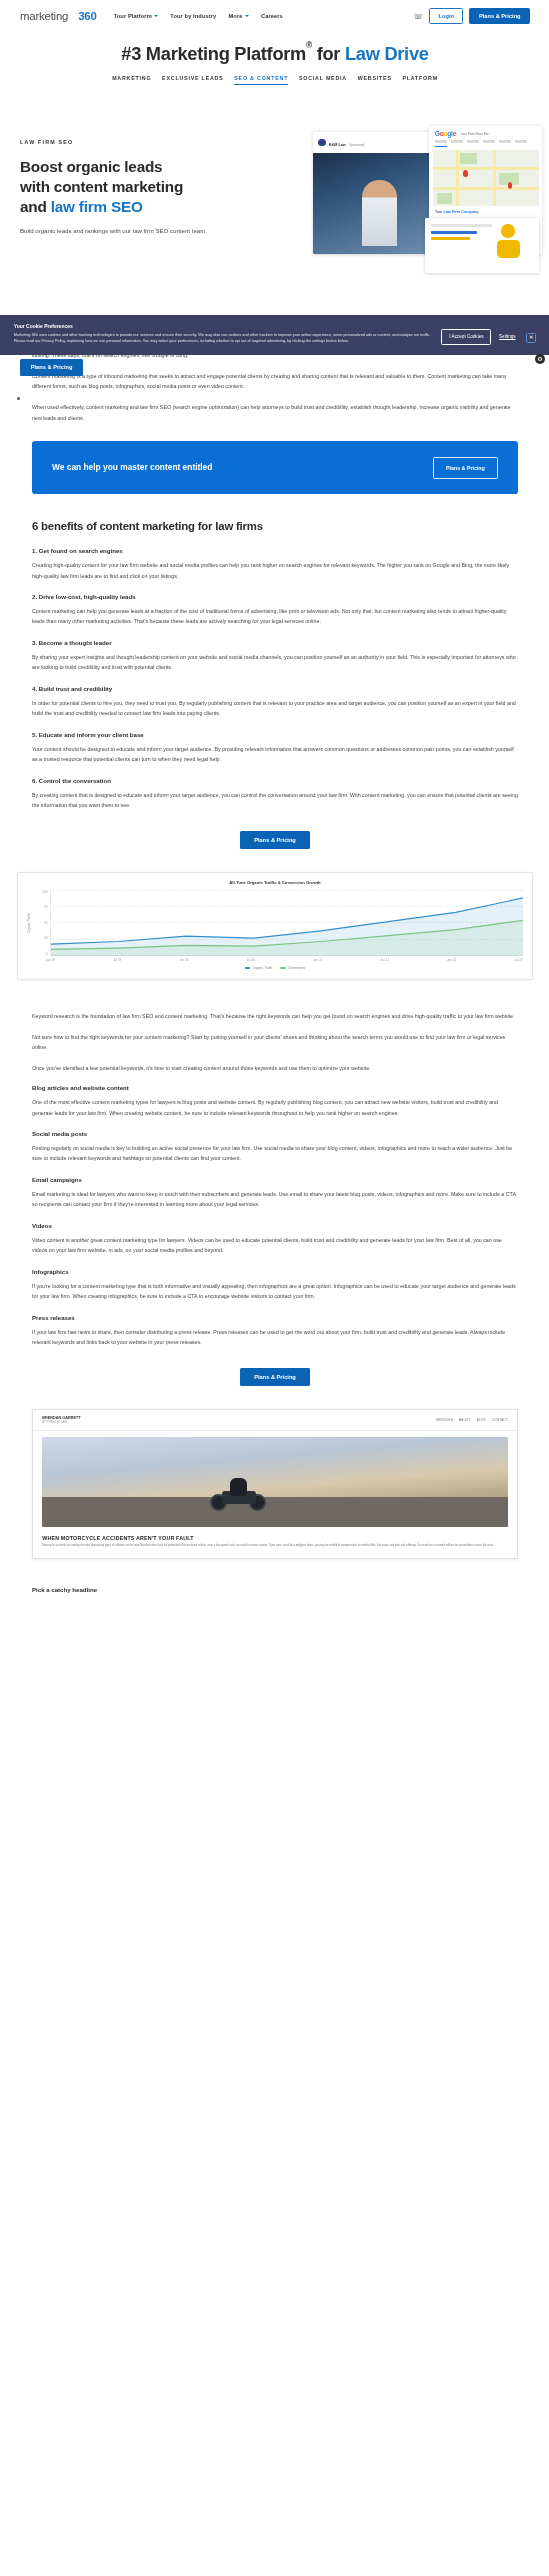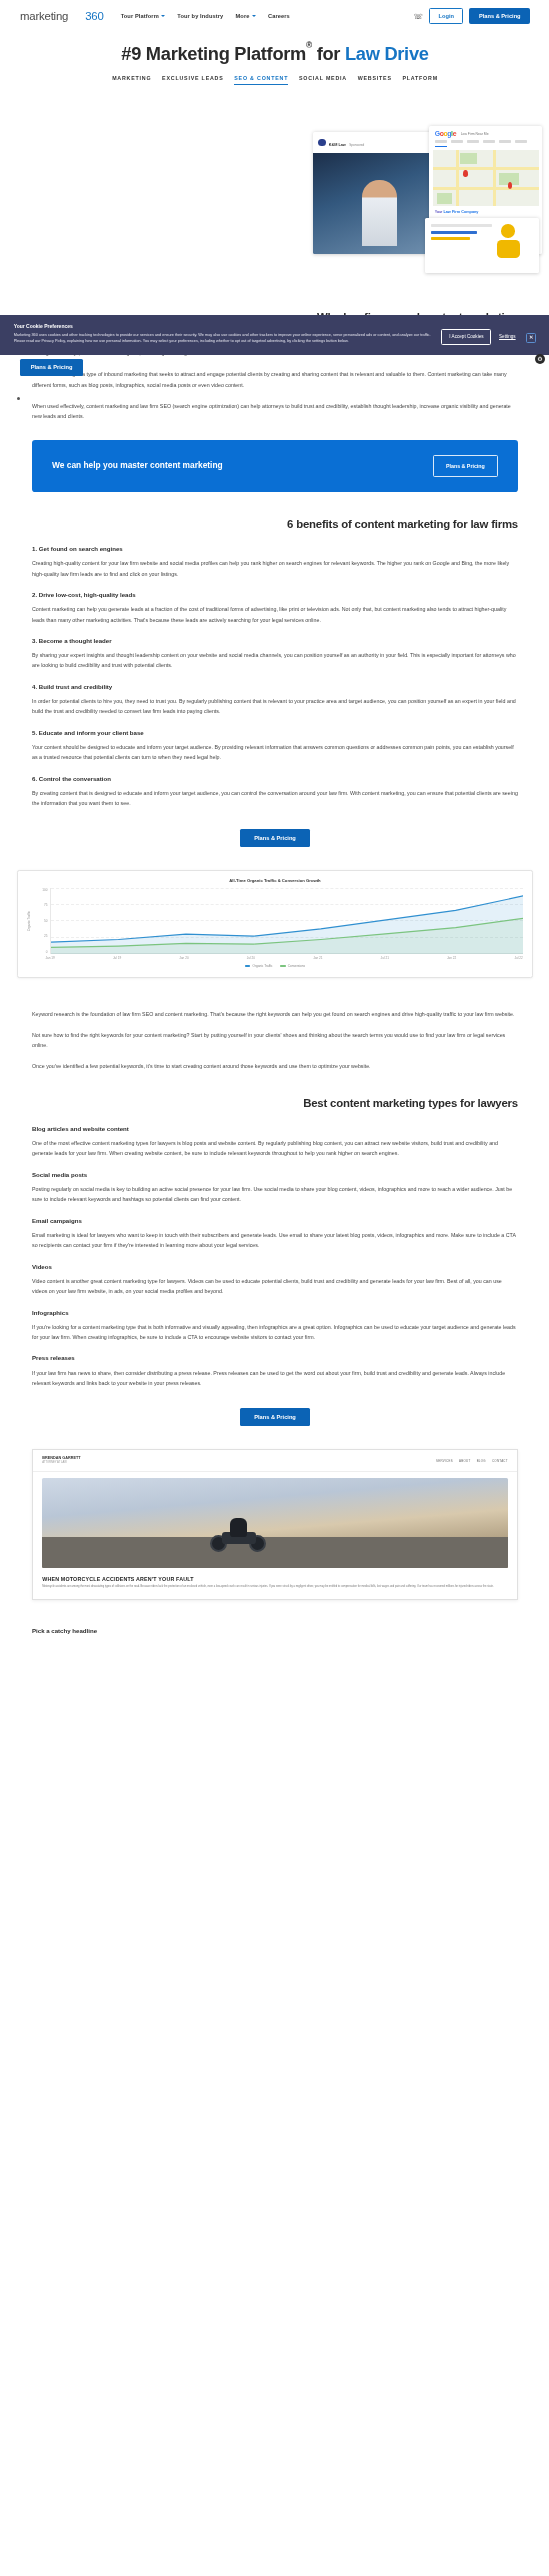--- a/index.html
+++ b/index.html
@@ -24,21 +24,21 @@
     z-index: 5;
   }
   .logo {
     display: flex;
     align-items: baseline;
     font-size: 11.4px;
     letter-spacing: -0.2px;
     margin-right: 17px;
   }
   .logo .word { color: #4a4a4a; font-weight: 400; }
-  .logo .num { color: #1675c4; font-weight: 400; margin-left: 17px; }
+  .logo .num { color: #1675c4; font-weight: 700; margin-left: 10px; }
   .mainnav { display: flex; align-items: center; gap: 12.2px; flex: 1; }
   .mainnav a {
     font-size: 5.7px;
     font-weight: bold;
     color: #333;
     text-decoration: none;
     display: flex;
     align-items: center;
     gap: 2.3px;
     letter-spacing: 0.1px;
@@ -247,21 +247,21 @@
   .scroll-dot {
     position:absolute; left:17px; top:397px;
     width:3.1px;height:3.1px;border-radius:50%;background:#555;z-index:20;
   }
 
   
   .article { padding: 46px 32px 0; }
   .h2 {
     font-size: 11.4px;
     font-weight: bold;
-    text-align: right;
+    text-align: left;
     color: #2b2b2b;
     letter-spacing: -0.2px;
     margin-bottom: 15.3px;
   }
   .p {
     font-size: 5.3px;
     line-height: 1.95;
     color: #444;
     margin-bottom: 10.7px;
   }
@@ -397,33 +397,42 @@
   </nav>
   <div class="header-right">
     <span class="phone-icon">☏</span>
     <button class="btn-login">Login</button>
     <button class="btn-plans">Plans &amp; Pricing</button>
   </div>
 </div>
 
 <div class="hero-title-wrap">
   <h1 class="hero-title">
-    <span>#9 Marketing Platform</span><sup>®</sup><span> for </span><span class="blue">Law Drive</span>
+    <span>#3 Marketing Platform</span><sup>®</sup><span> for </span><span class="blue">Law Drive</span>
   </h1>
   <nav class="subnav">
     <a href="#">MARKETING</a>
     <a href="#">EXCLUSIVE LEADS</a>
     <a href="#" class="active">SEO &amp; CONTENT</a>
     <a href="#">SOCIAL MEDIA</a>
     <a href="#">WEBSITES</a>
     <a href="#">PLATFORM</a>
   </nav>
 </div>
 
 <section class="hero">
+  <div class="hero-left">
+    <div class="eyebrow">LAW FIRM SEO</div>
+    <h2 class="hero-h1">
+      <span>Boost organic leads</span><br>
+      <span>with content marketing</span><br>
+      <span>and </span><span class="blue">law firm SEO</span>
+    </h2>
+    <p class="hero-sub">Build organic leads and rankings with our law firm SEO content team.</p>
+  </div>
   <div class="hero-right">
     <div class="mock-card mock-ad">
       <div class="mock-ad-head">
         <span class="mock-dot"></span>
         <span>
           <span class="mock-ad-title">K&amp;M Law</span>
           <span class="mock-ad-sub">Sponsored</span>
         </span>
       </div>
       <div class="mock-photo"></div>
@@ -486,21 +495,21 @@
 <span class="scroll-dot"></span>
 
 <main class="article">
 
   <h2 class="h2">Why law firms need content marketing</h2>
   <p class="p">As the legal landscape changes, so too must the way attorneys market themselves. In order to remain competitive, it is essential for attorneys to build a visible presence wherever their prospective clients are looking. These days, that's on search engines, like Google or Bing.</p>
   <p class="p">Content marketing is a type of inbound marketing that seeks to attract and engage potential clients by creating and sharing content that is relevant and valuable to them. Content marketing can take many different forms, such as blog posts, infographics, social media posts or even video content.</p>
   <p class="p">When used effectively, content marketing and law firm SEO (search engine optimization) can help attorneys to build trust and credibility, establish thought leadership, increase organic visibility and generate new leads and clients.</p>
 
   <div class="cta-band">
-    <h3>We can help you master content marketing</h3>
+    <h3>We can help you master content entitled</h3>
     <button>Plans &amp; Pricing</button>
   </div>
 
   <h2 class="h2">6 benefits of content marketing for law firms</h2>
 
   <div class="benefit">
     <div class="h3">1. Get found on search engines</div>
     <p class="p">Creating high-quality content for your law firm website and social media profiles can help you rank higher on search engines for relevant keywords. The higher you rank on Google and Bing, the more likely high-quality law firm leads are to find and click on your listings.</p>
   </div>
   <div class="benefit">
@@ -573,21 +582,20 @@
         <span>Conversions</span>
       </span>
   </div>
 </div>
 
 <main class="article" style="padding-top:0">
   <p class="p">Keyword research is the foundation of law firm SEO and content marketing. That's because the right keywords can help you get found on search engines and drive high-quality traffic to your law firm website.</p>
   <p class="p">Not sure how to find the right keywords for your content marketing? Start by putting yourself in your clients' shoes and thinking about the search terms you would use to find your law firm or legal services online.</p>
   <p class="p">Once you've identified a few potential keywords, it's time to start creating content around those keywords and use them to optimize your website.</p>
 
-  <h2 class="h2" style="margin-top:26px">Best content marketing types for lawyers</h2>
 
   <div class="benefit">
     <div class="h3">Blog articles and website content</div>
     <p class="p">One of the most effective content marketing types for lawyers is blog posts and website content. By regularly publishing blog content, you can attract new website visitors, build trust and credibility and generate leads for your law firm. When creating website content, be sure to include relevant keywords throughout to help you rank higher on search engines.</p>
   </div>
   <div class="benefit">
     <div class="h3">Social media posts</div>
     <p class="p">Posting regularly on social media is key to building an active social presence for your law firm. Use social media to share your blog content, videos, infographics and more to reach a wider audience. Just be sure to include relevant keywords and hashtags so potential clients can find your content.</p>
   </div>
   <div class="benefit">

